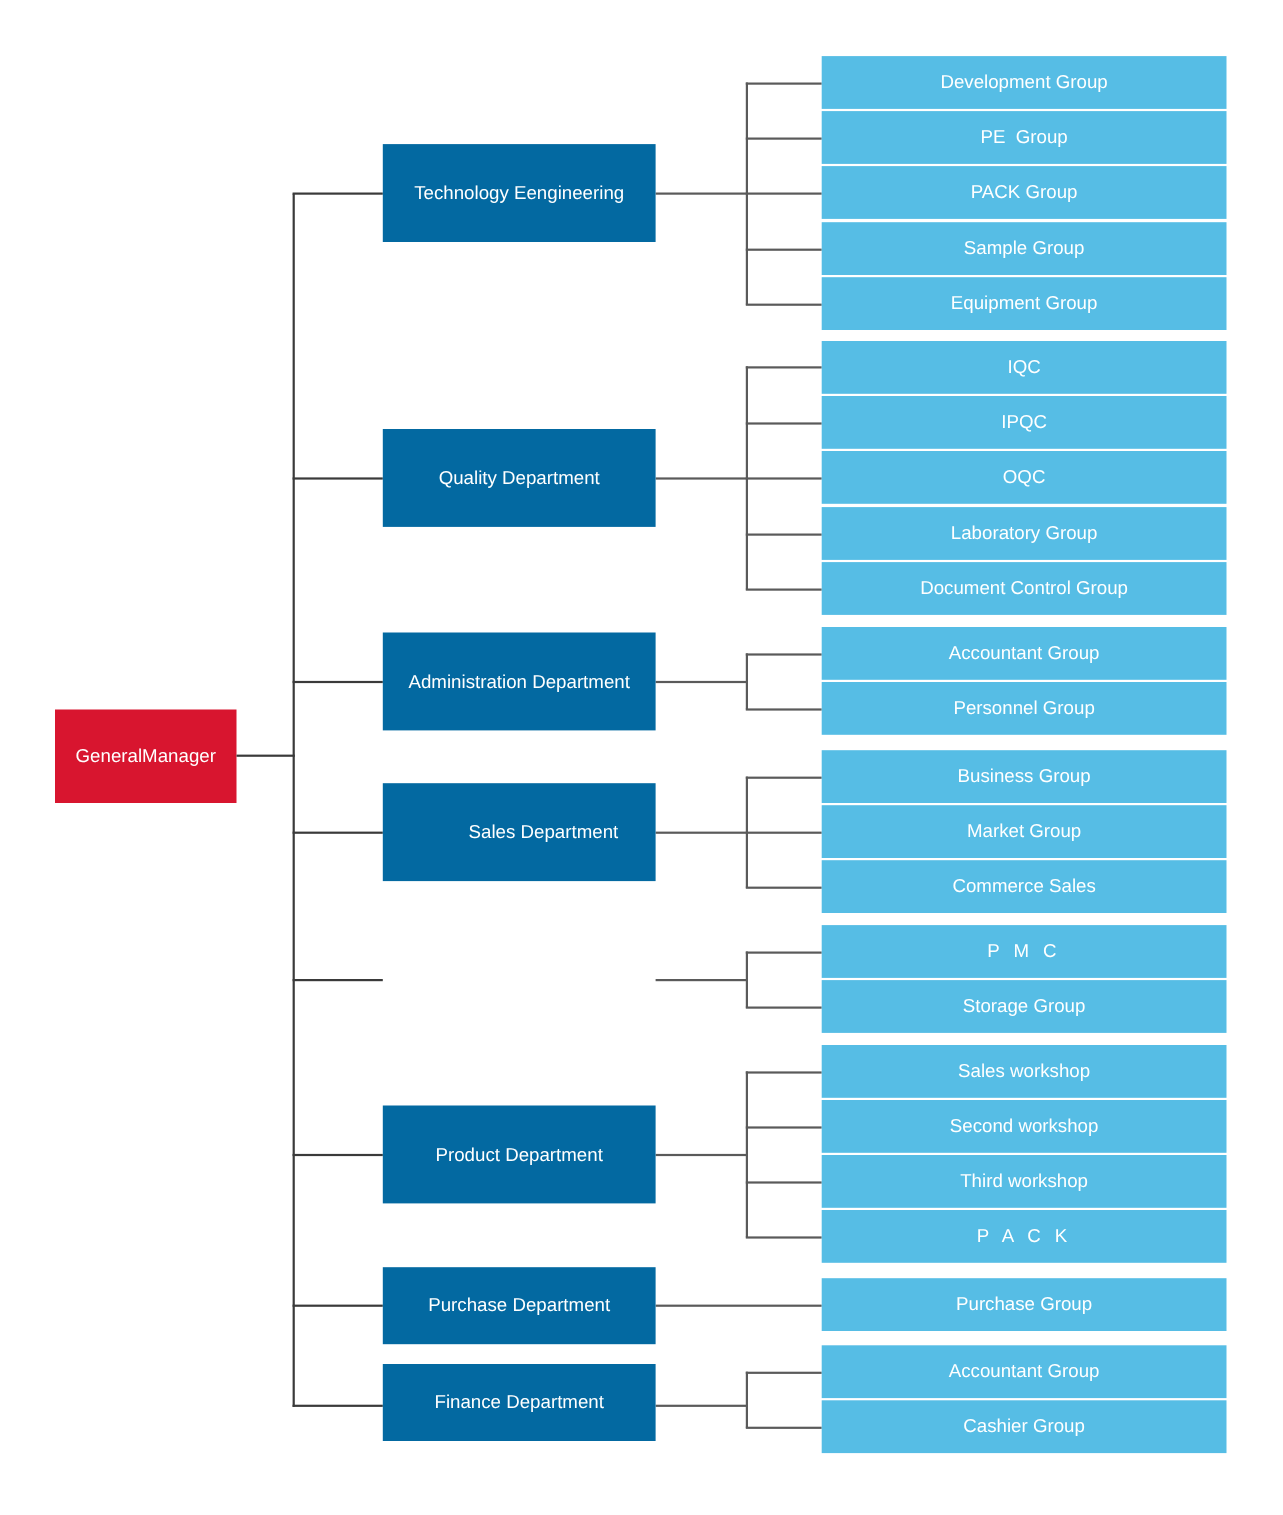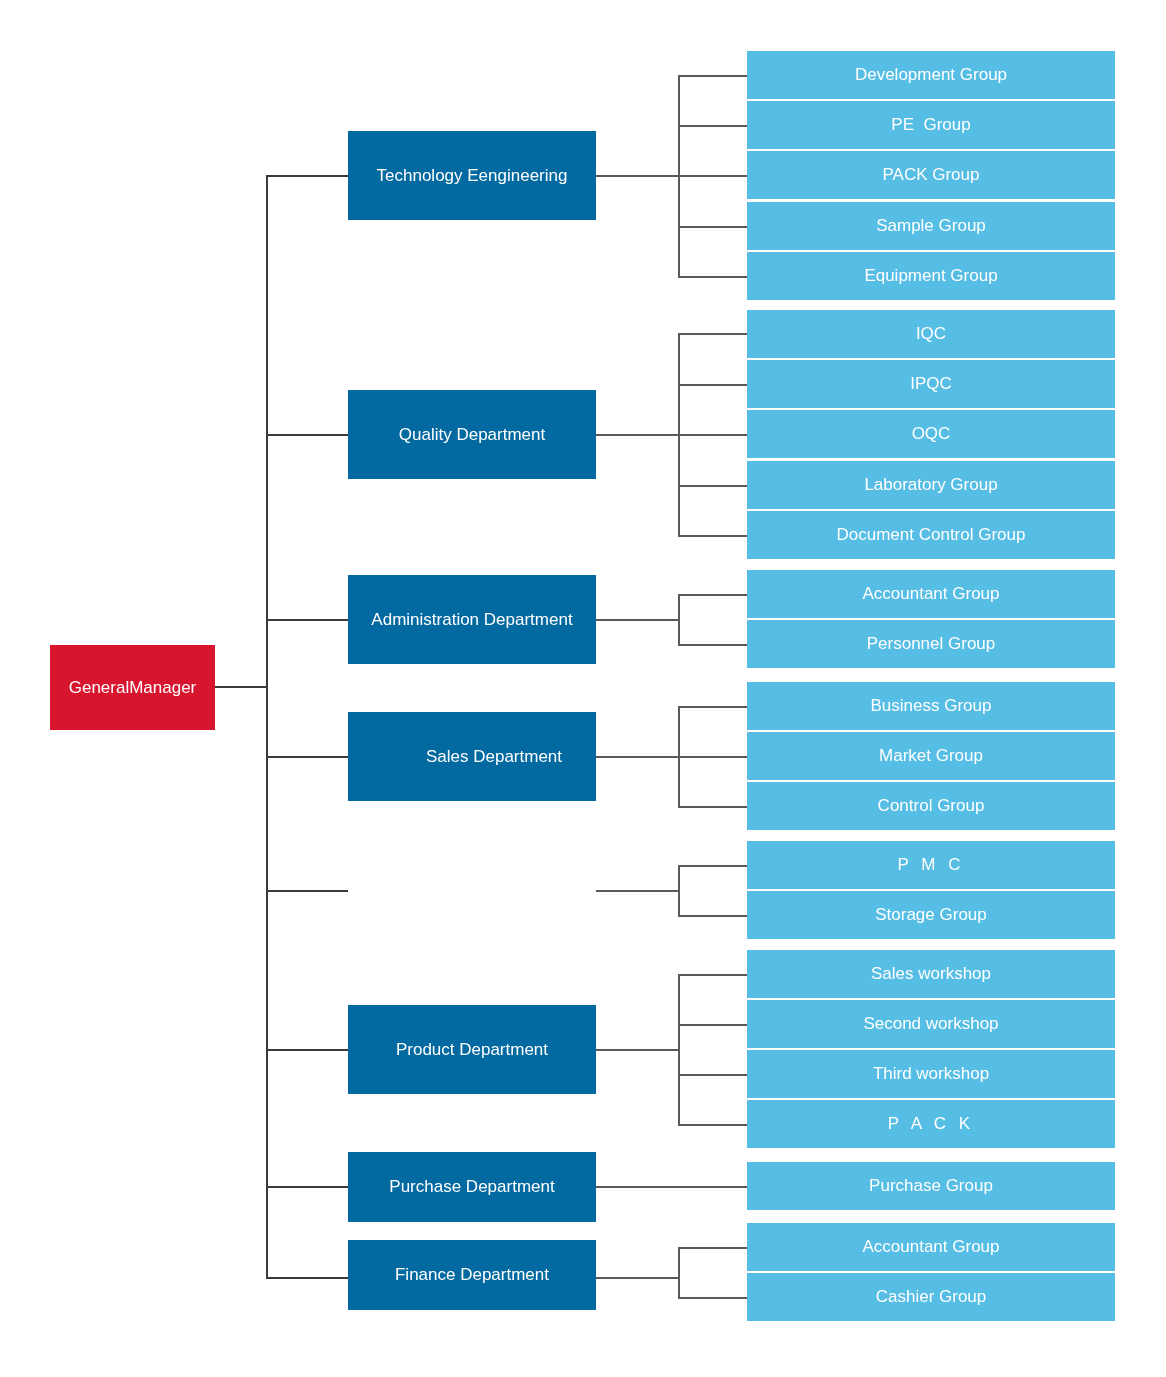--- a/index.html
+++ b/index.html
@@ -188,21 +188,21 @@
     <span>Personnel Group</span>
   </div>
 
   <div class="node node-group" style="left:747px; top:682px; width:368px; height:48px;">
     <span>Business Group</span>
   </div>
   <div class="node node-group" style="left:747px; top:732px; width:368px; height:48px;">
     <span>Market Group</span>
   </div>
   <div class="node node-group" style="left:747px; top:782px; width:368px; height:48px;">
-    <span>Control Group</span>
+    <span>Commerce Sales</span>
   </div>
 
   <div class="node node-group spaced" style="left:747px; top:841px; width:368px; height:48px;">
     <span>P M C</span>
   </div>
   <div class="node node-group" style="left:747px; top:891px; width:368px; height:48px;">
     <span>Storage Group</span>
   </div>
 
   <div class="node node-group" style="left:747px; top:950px; width:368px; height:48px;">

